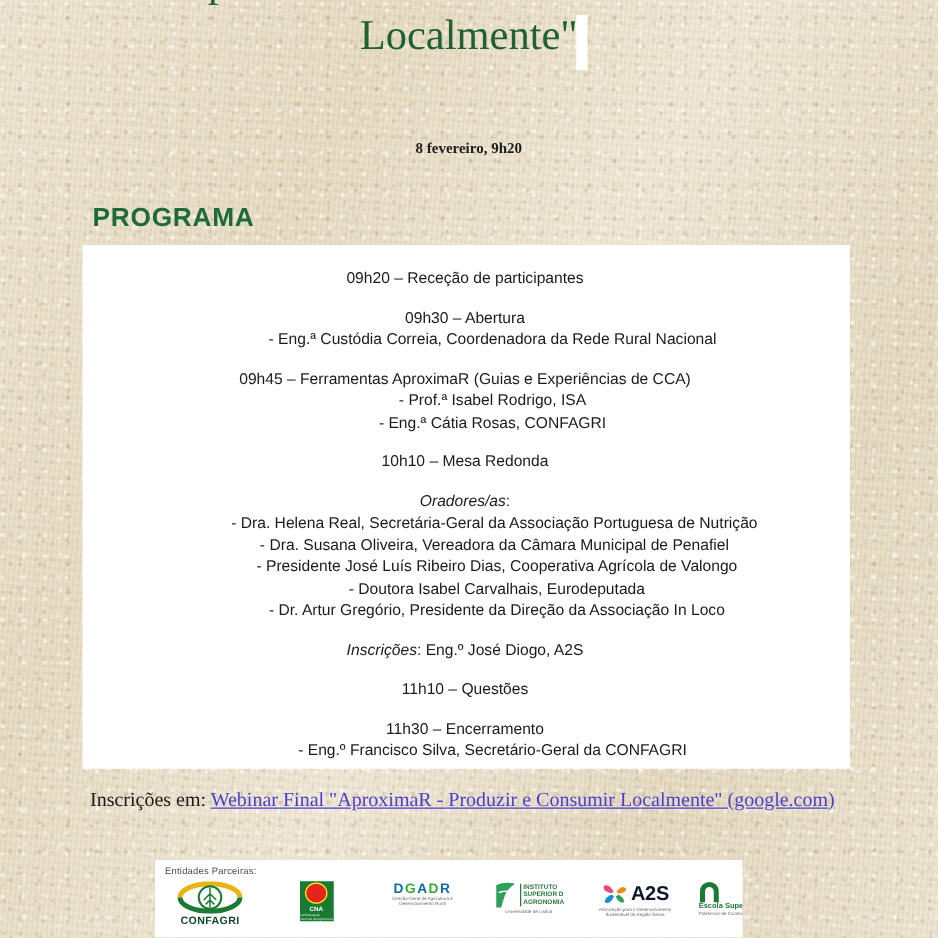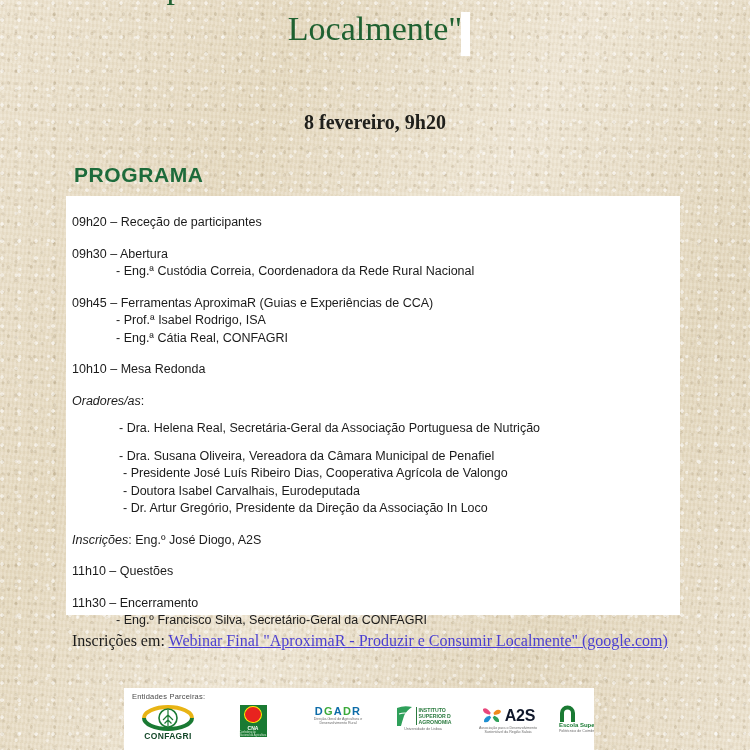--- a/index.html
+++ b/index.html
@@ -67,21 +67,21 @@
 
   
   #event-date {
     position: absolute;
     top: 111px;
     left: 0;
     width: 750px;
     text-align: center;
     font-family: "Liberation Serif", serif;
     font-weight: bold;
-    font-size: 20px;
+    font-size: 12px;
     color: #20201c;
     z-index: 3;
   }
 
   
   #programa-heading {
     position: absolute;
     top: 163px;
     left: 74px;
     font-family: "Liberation Sans", sans-serif;
@@ -105,23 +105,23 @@
   #program-list {
     position: absolute;
     left: 6px;
     top: 18px;
     right: 8px;
     font-size: 12.5px;
     line-height: 17.5px;
     color: #1b1b1b;
   }
   .prog-group { margin-bottom: 14px; }
-  .prog-line { white-space: nowrap; }
+  .prog-line { white-space: nowrap; text-align: center; }
   .prog-line.sub { padding-left: 44px; }
-  .prog-line.sub2 { padding-left: 47px; margin-top: 10px; }
+  .prog-line.sub2 { padding-left: 47px; }
   .prog-line.sub3 { padding-left: 51px; }
   .prog-label { font-style: italic; }
 
   
   #registration {
     position: absolute;
     left: 72px;
     top: 632px;
     font-family: "Liberation Serif", serif;
     font-size: 16px;
@@ -246,21 +246,21 @@
       <div class="prog-group">
         <div class="prog-line">09h20 – Receção de participantes</div>
       </div>
       <div class="prog-group">
         <div class="prog-line">09h30 – Abertura</div>
         <div class="prog-line sub">- Eng.ª Custódia Correia, Coordenadora da Rede Rural Nacional</div>
       </div>
       <div class="prog-group">
         <div class="prog-line">09h45 – Ferramentas AproximaR (Guias e Experiências de CCA)</div>
         <div class="prog-line sub">- Prof.ª Isabel Rodrigo, ISA</div>
-        <div class="prog-line sub">- Eng.ª Cátia Real, CONFAGRI</div>
+        <div class="prog-line sub">- Eng.ª Cátia Rosas, CONFAGRI</div>
       </div>
       <div class="prog-group">
         <div class="prog-line">10h10 – Mesa Redonda</div>
       </div>
       <div class="prog-group">
         <div class="prog-line"><span class="prog-label">Oradores/as</span>:</div>
         <div class="prog-line sub2">- Dra. Helena Real, Secretária-Geral da Associação Portuguesa de Nutrição</div>
         <div class="prog-line sub2">- Dra. Susana Oliveira, Vereadora da Câmara Municipal de Penafiel</div>
         <div class="prog-line sub3">- Presidente José Luís Ribeiro Dias, Cooperativa Agrícola de Valongo</div>
         <div class="prog-line sub3">- Doutora Isabel Carvalhais, Eurodeputada</div>

